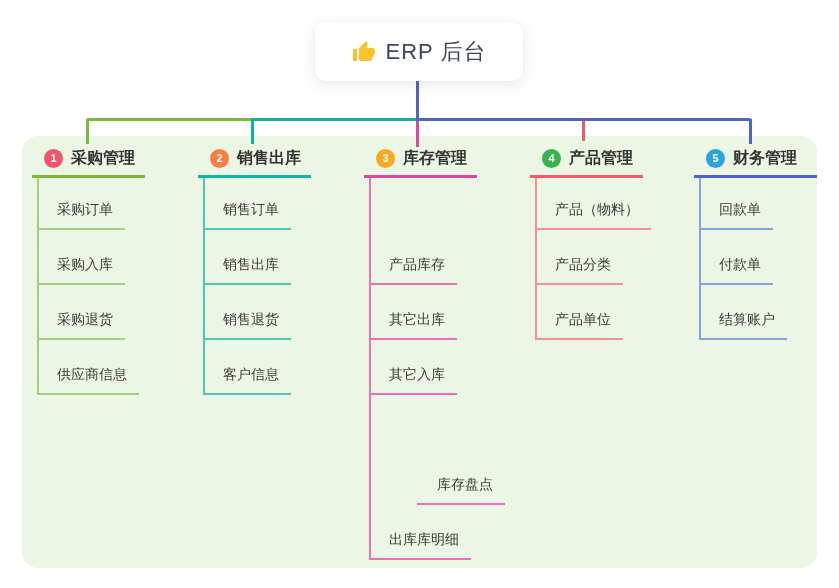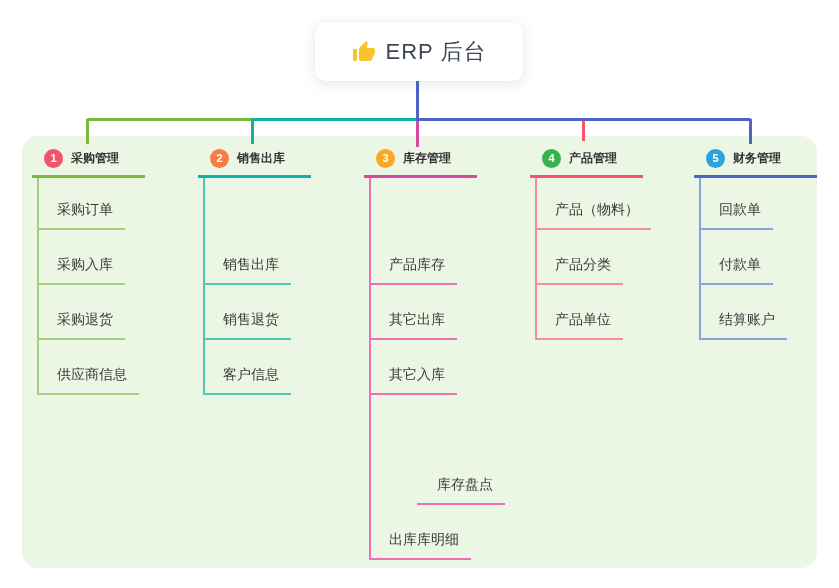--- a/index.html
+++ b/index.html
@@ -45,21 +45,21 @@
   .branch { position: absolute; inset: 0; }
   .branch-header {
     position: absolute; top: 147px;
     display: flex; align-items: center; gap: 8px;
     box-sizing: border-box;
     padding: 0 0 6px 12px;
     border-bottom: 3px solid var(--main);
     line-height: 22px;
     z-index: 2;
   }
-  .branch-label { font-size: 12px; font-weight: 600; color: #333333; white-space: nowrap; font-family: Liberation Serif, serif; }
+  .branch-label { font-size: 16px; font-weight: 600; color: #333333; white-space: nowrap; font-family: Liberation Serif, serif; }
   .badge {
     width: 19px; height: 19px; border-radius: 50%;
     background: var(--badge);
     color: #ffffff; font-size: 11px; font-weight: 700;
     display: flex; align-items: center; justify-content: center;
     flex: 0 0 auto;
   }
   .trunk { position: absolute; width: 2px; top: 176px; background: var(--light); }
   .child {
     position: absolute;
@@ -105,20 +105,21 @@
     <div class="child" style="left:37px; top:309px;"><span>采购退货</span></div>
     <div class="child" style="left:37px; top:364px;"><span>供应商信息</span></div>
   </div>
 
   <div class="branch" style="--main: #10b2a2; --light: #55c5b8; --badge: #f87d42;">
     <div class="branch-header" style="left:198px; width:113px;">
       <span class="badge">2</span>
       <span class="branch-label">销售出库</span>
     </div>
     <div class="trunk" style="left:203px; height:219px;"></div>
+    <div class="child" style="left:203px; top:199px;"><span>销售订单</span></div>
     <div class="child" style="left:203px; top:254px;"><span>销售出库</span></div>
     <div class="child" style="left:203px; top:309px;"><span>销售退货</span></div>
     <div class="child" style="left:203px; top:364px;"><span>客户信息</span></div>
   </div>
 
   <div class="branch" style="--main: #d84a9f; --light: #ee6fb5; --badge: #f8a91f;">
     <div class="branch-header" style="left:364px; width:113px;">
       <span class="badge">3</span>
       <span class="branch-label">库存管理</span>
     </div>

